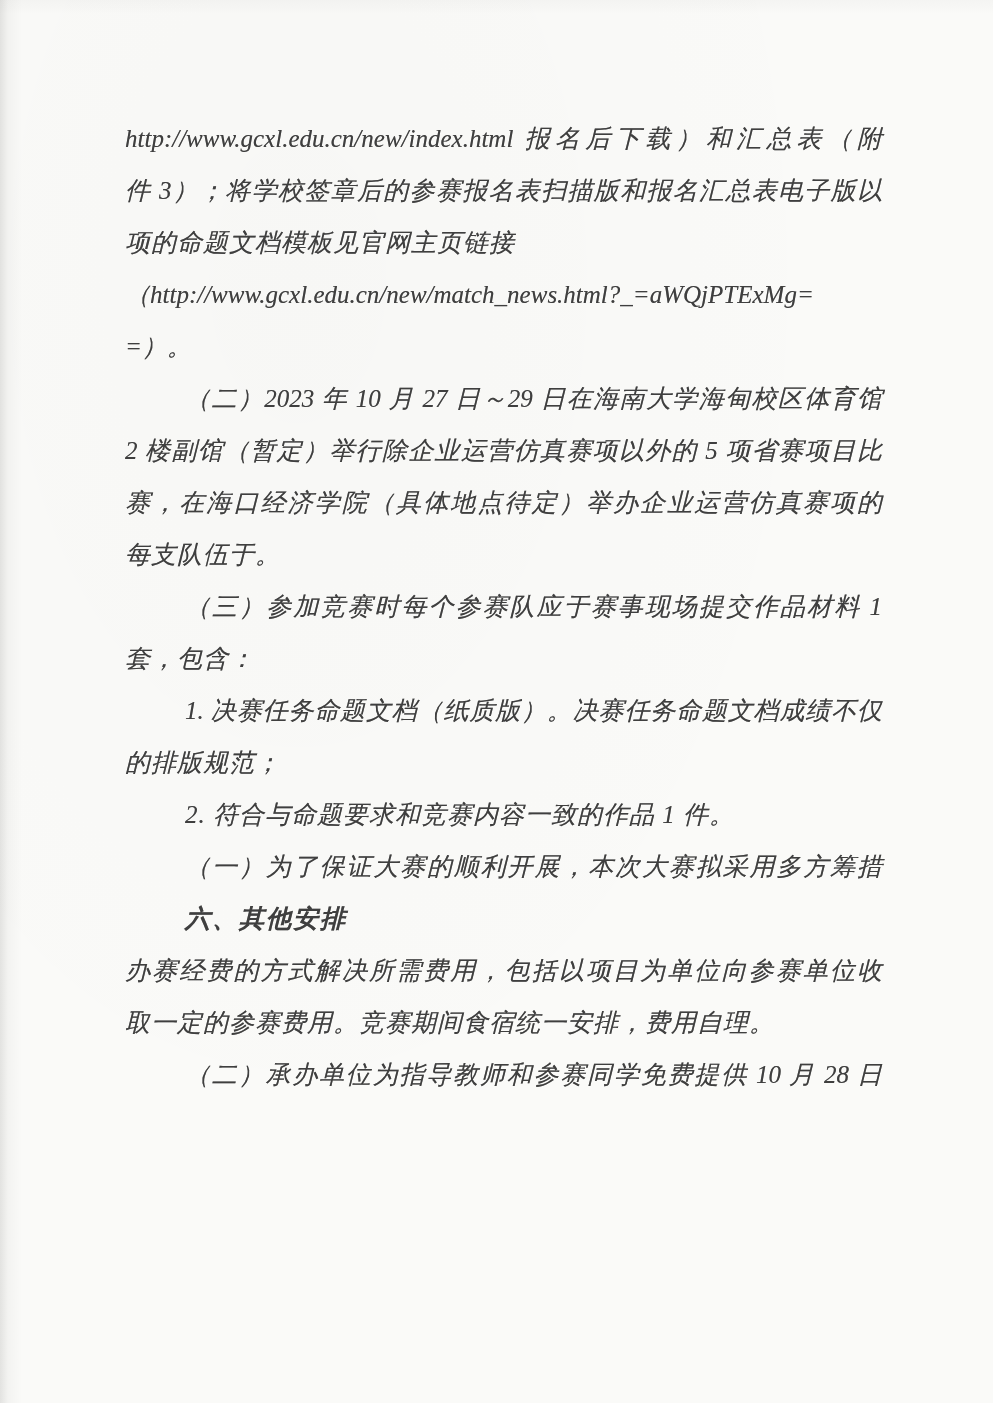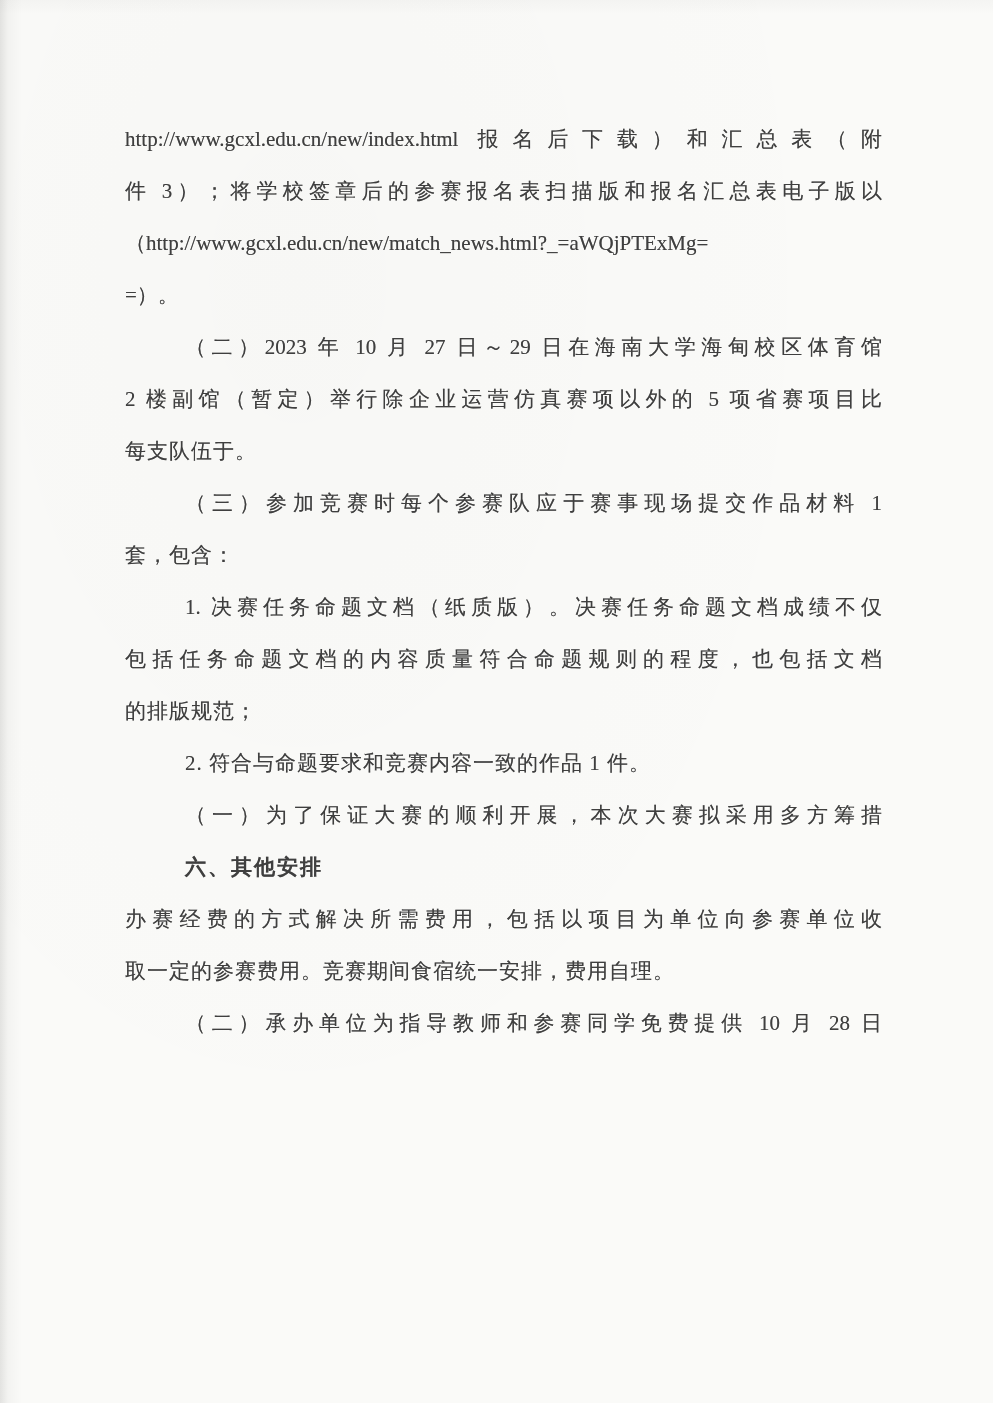--- a/index.html
+++ b/index.html
@@ -27,23 +27,24 @@
   .content {
     position: absolute;
     left: 125px;
     top: 113px;
     width: 757px;
     color: #3f3f3f;
   }
   .line {
     height: 52px;
     line-height: 52px;
-    font-size: 21px;
+    font-size: 25px;
     white-space: nowrap;
     text-shadow: 0 0 0.6px rgba(70,70,70,0.55);
+    font-style: italic;
   }
   .line.justify {
     white-space: normal;
     text-align: justify;
     text-align-last: justify;
     text-justify: inter-character;
   }
   .line.ls {
     letter-spacing: 1px;
   }
@@ -56,29 +57,30 @@
   }
 </style>
 </head>
 <body>
 
 <div class="paper"></div>
 
 <div class="content">
   <div class="line justify">http://www.gcxl.edu.cn/new/index.html 报名后下载）和汇总表（附</div>
   <div class="line justify">件 3）；将学校签章后的参赛报名表扫描版和报名汇总表电子版以</div>
+  <div class="line ls">项的命题文档模板见官网主页链接</div>
   <div class="line">（http://www.gcxl.edu.cn/new/match_news.html?_=aWQjPTExMg=</div>
   <div class="line">=）。</div>
   <div class="line indent justify">（二）2023 年 10 月 27 日～29 日在海南大学海甸校区体育馆</div>
   <div class="line justify">2 楼副馆（暂定）举行除企业运营仿真赛项以外的 5 项省赛项目比</div>
+  <div class="line justify">赛，在海口经济学院（具体地点待定）举办企业运营仿真赛项的</div>
   <div class="line ls">每支队伍于。</div>
   <div class="line indent justify">（三）参加竞赛时每个参赛队应于赛事现场提交作品材料 1</div>
   <div class="line ls">套，包含：</div>
   <div class="line indent justify">1. 决赛任务命题文档（纸质版）。决赛任务命题文档成绩不仅</div>
-  <div class="line justify">包括任务命题文档的内容质量符合命题规则的程度，也包括文档</div>
   <div class="line ls">的排版规范；</div>
   <div class="line indent ls">2. 符合与命题要求和竞赛内容一致的作品 1 件。</div>
   <div class="line indent justify">（一）为了保证大赛的顺利开展，本次大赛拟采用多方筹措</div>
   <div class="line indent ls bold">六、其他安排</div>
   <div class="line justify">办赛经费的方式解决所需费用，包括以项目为单位向参赛单位收</div>
   <div class="line ls">取一定的参赛费用。竞赛期间食宿统一安排，费用自理。</div>
   <div class="line indent justify">（二）承办单位为指导教师和参赛同学免费提供 10 月 28 日</div>
 </div>
 
 </body></html>

